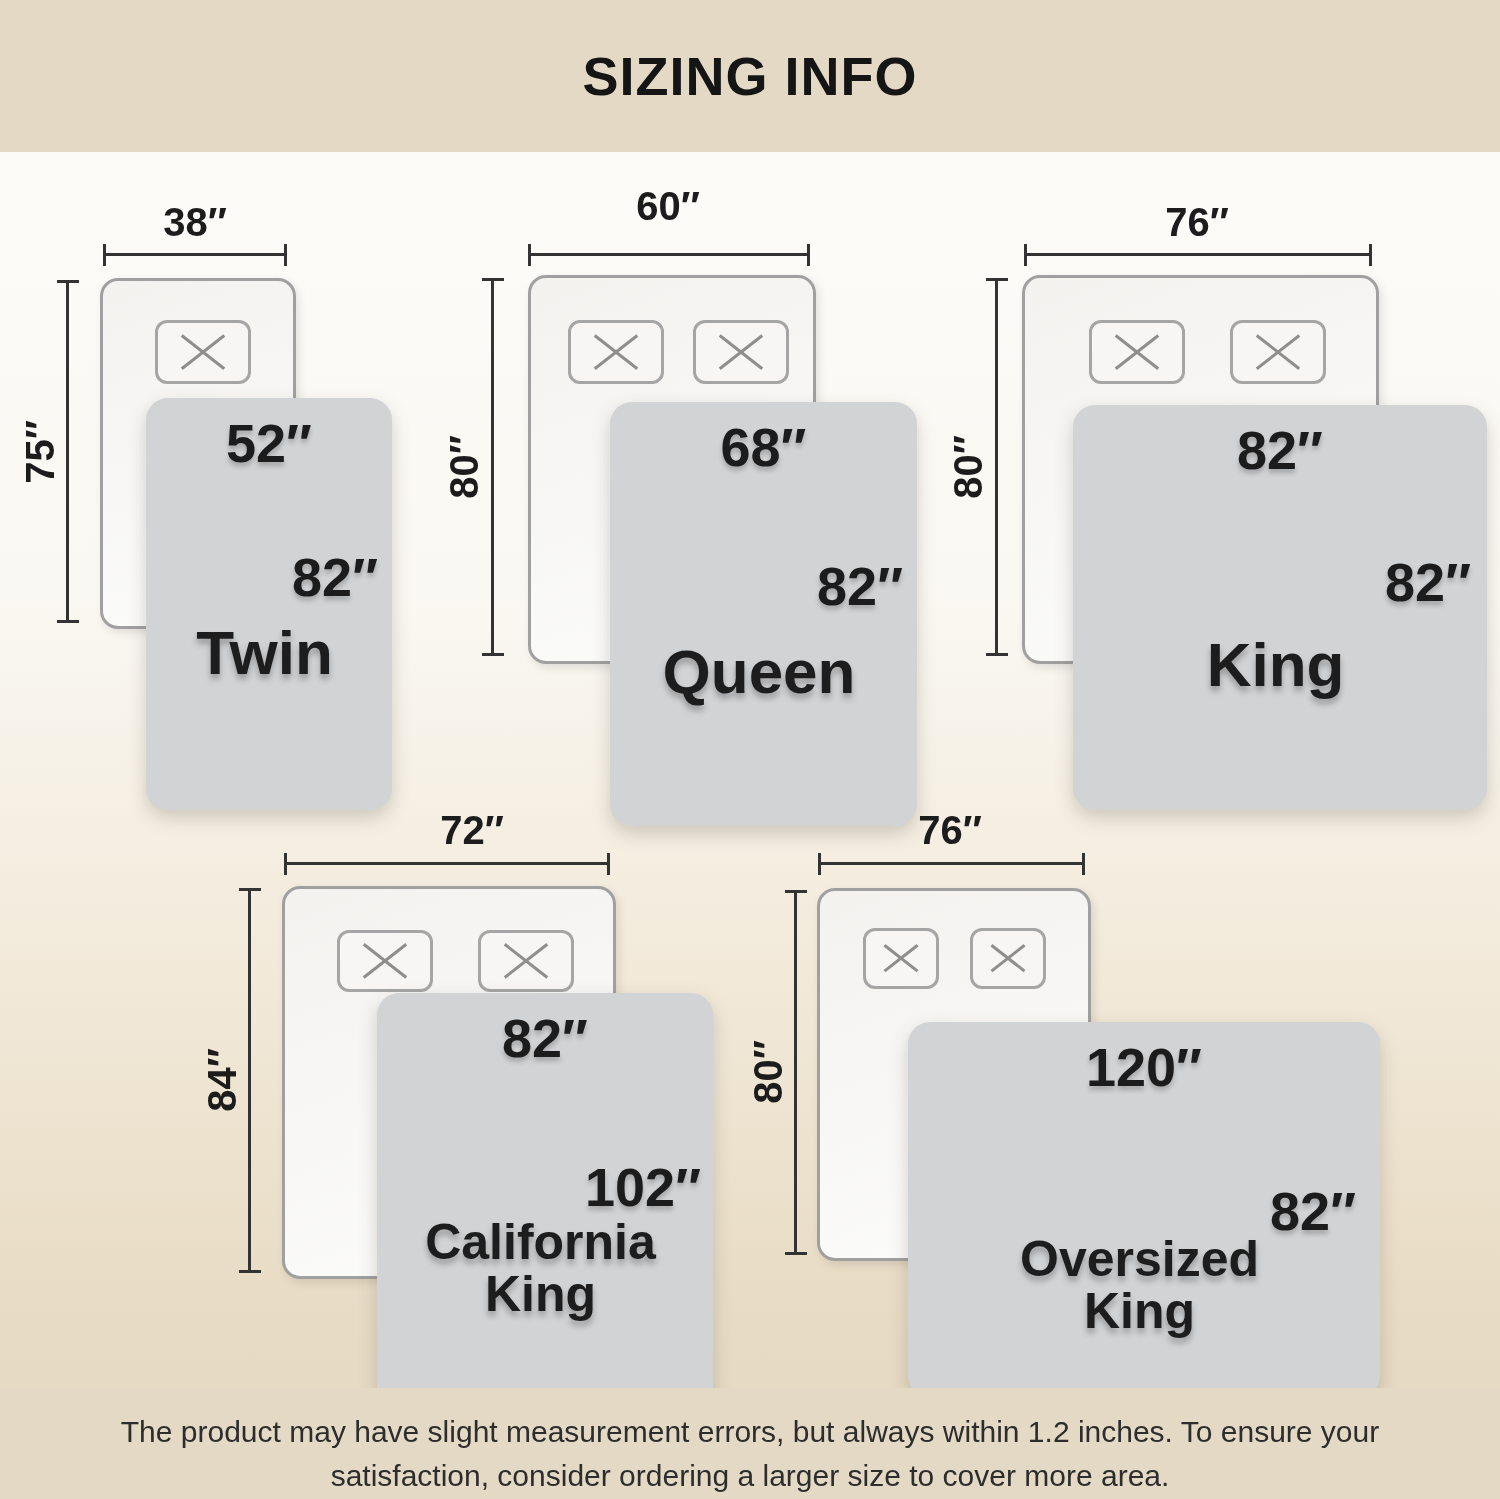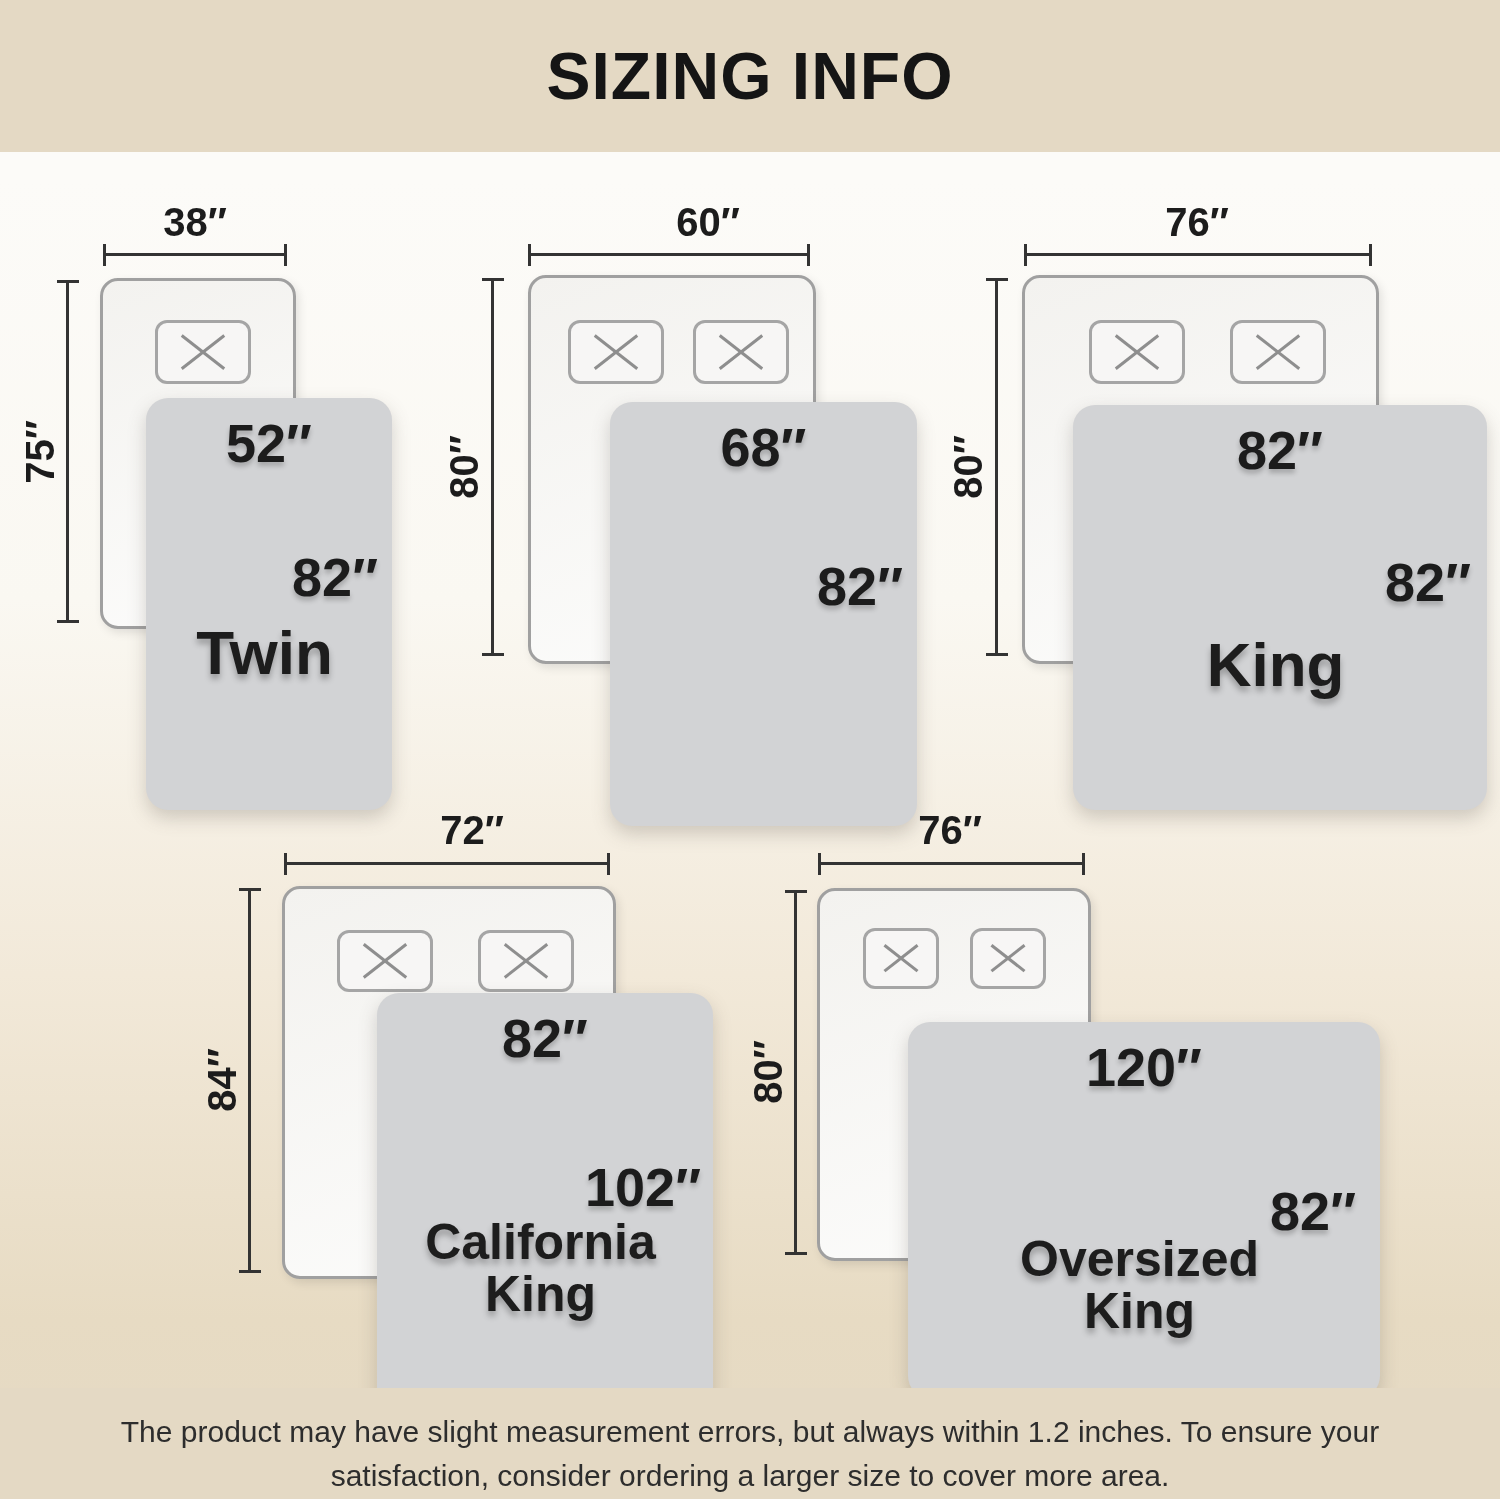--- a/index.html
+++ b/index.html
@@ -4,21 +4,21 @@
 <style>
   html,body{margin:0;padding:0;background:#fff;}
   .canvas{
     position:relative;width:1500px;height:1499px;overflow:hidden;
     font-family:"Liberation Sans","DejaVu Sans",sans-serif;color:#1c1c1c;
     background:linear-gradient(180deg,#fcfbf8 12%,#faf8f2 40%,#f2e9d9 65%,#e7dbc3 88%,#e4d9c4 100%);
   }
   .band{position:absolute;left:0;width:100%;background:#e4d9c4;}
   .band.header{top:0;height:152px;display:flex;align-items:center;justify-content:center;}
   .band.footer{top:1388px;height:111px;}
-  .page-title{font-size:66px;font-weight:800;letter-spacing:1px;color:#151515;}
+  .page-title{font-size:54px;font-weight:800;letter-spacing:1px;color:#151515;}
   .footer-text{position:absolute;left:0;top:1410px;width:100%;text-align:center;
     font-size:30px;line-height:1.45;color:#2d2d2d;}
   .diagram{position:absolute;left:0;top:0;width:100%;height:100%;}
   
   .dim-h,.dim-v{position:absolute;background:#333;}
   .dim-h{height:3px;}
   .dim-v{width:3px;}
   .tick{position:absolute;background:#333;display:block;}
   .dim-h .tick{width:3px;height:22px;top:-9px;}
   .dim-h .tick.l{left:0;} .dim-h .tick.r{right:0;}
@@ -48,21 +48,21 @@
   .twin .dim-h-label{left:195px;top:200px;}
   .twin .dim-v{left:66px;top:280px;height:343px;}
   .twin .dim-v-label{left:40px;top:452px;}
   .twin .mattress{left:100px;top:278px;width:190px;height:345px;}
   .twin .pillow{left:155px;top:320px;width:90px;height:58px;}
   .twin .blanket{left:146px;top:398px;width:246px;height:412px;}
   .twin .b-length{right:14px;top:36%;}
   .twin .b-name{top:54%;}
   
   .queen .dim-h{left:528px;top:253px;width:282px;}
-  .queen .dim-h-label{left:668px;top:200px;margin-left:40px;}
+  .queen .dim-h-label{left:668px;top:184px;}
   .queen .dim-v{left:491px;top:278px;height:378px;}
   .queen .dim-v-label{left:464px;top:467px;}
   .queen .mattress{left:528px;top:275px;width:282px;height:383px;}
   .queen .pillow.p1{left:568px;top:320px;width:90px;height:58px;}
   .queen .pillow.p2{left:693px;top:320px;width:90px;height:58px;}
   .queen .blanket{left:610px;top:402px;width:307px;height:424px;}
   .queen .b-length{right:14px;top:36%;}
   .queen .b-name{top:56%;}
   
   .king .dim-h{left:1024px;top:253px;width:348px;}
@@ -143,20 +143,21 @@
     <div class="mattress"></div>
     <div class="pillow p1">
         <span class="x"></span>
       </div>
     <div class="pillow p2">
         <span class="x"></span>
       </div>
     <div class="blanket">
       <div class="b-width">68″</div>
       <div class="b-length">82″</div>
+      <div class="b-name single">Queen</div>
     </div>
   </div>
 
   <div class="diagram king">
     <div class="dim-h">
         <i class="tick l"></i>
         <i class="tick r"></i>
       </div>
     <div class="dim-h-label">76″</div>
     <div class="dim-v">

